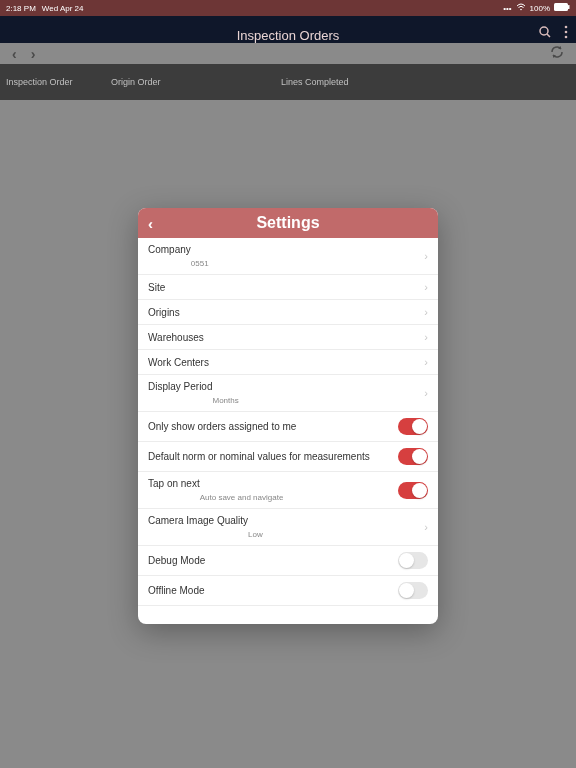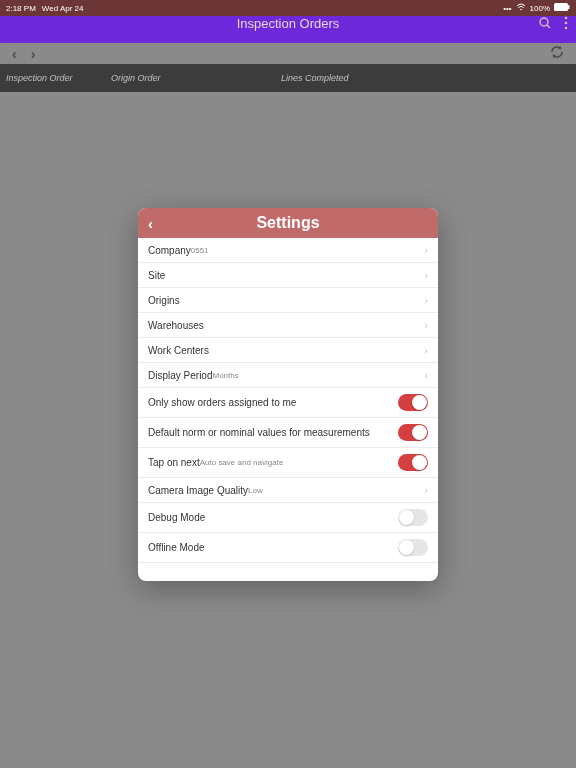--- a/index.html
+++ b/index.html
@@ -3,47 +3,47 @@
 <meta charset="utf-8">
 <style>
 * { margin: 0; padding: 0; box-sizing: border-box; font-family: -apple-system, Helvetica, Arial, sans-serif; }
 html, body { width: 576px; height: 768px; overflow: hidden; }
 body { background: #8a8a8a; position: relative; }
 
 .status-bar { background: #6d3636; height: 16px; display: flex; align-items: center; justify-content: space-between; padding: 0 6px; color: #fff; font-size: 8px; }
 .status-left { display: flex; gap: 6px; }
 .status-right { display: flex; align-items: center; gap: 4px; }
 
-.nav-bar { background: #6d28d9; height: 27px; display: flex; align-items: flex-start; justify-content: center; position: relative; }
+.nav-bar { background: #0f172a; height: 27px; display: flex; align-items: flex-end; justify-content: center; position: relative; }
 .nav-title { color: #e8d4d4; font-size: 13px; font-weight: 500; }
 .nav-right { position: absolute; right: 8px; display: flex; gap: 12px; align-items: center; }
 .nav-icon { color: #d9bcbc; }
 
 .toolbar { background: #8a8a8a; height: 21px; display: flex; align-items: center; padding: 0 12px; justify-content: space-between; }
 .toolbar-left { display: flex; gap: 14px; }
 .toolbar-arrow { color: #4a4a4a; font-size: 14px; font-weight: bold; }
 .toolbar-sync { color: #4a4a4a; }
 
-.table-header { background: #3c3c3c; height: 28px; display: flex; align-items: center; color: #c0c0c0; font-size: 9px; padding: 0 4px; font-style: italic; }
+.table-header { background: #3c3c3c; height: 36px; display: flex; align-items: center; color: #c0c0c0; font-size: 9px; padding: 0 4px; }
 .th-col1 { flex: 0 0 107px; padding-left: 2px; }
 .th-col2 { flex: 0 0 180px; }
 .th-col3 { flex: 0 0 170px; }
 .th-col4 { flex: 1; text-align: left; }
 
 .overlay { position: absolute; inset: 0; background: rgba(0,0,0,0.0); }
 
 .modal { position: absolute; left: 138px; top: 208px; width: 300px; background: #fff; border-radius: 8px; overflow: hidden; box-shadow: 0 8px 30px rgba(0,0,0,0.3); }
 .modal-header { background: #c16a6a; height: 30px; display: flex; align-items: center; justify-content: center; position: relative; }
 .modal-title { color: #fff; font-size: 16px; font-weight: 600; }
 .modal-back { position: absolute; left: 10px; color: #fff; font-size: 15px; font-weight: bold; }
 
 .row { border-bottom: 1px solid #ececec; padding: 6px 10px; display: flex; align-items: center; justify-content: space-between; min-height: 24px; }
 .row-text { display: flex; }
 .row-label { font-size: 10px; color: #333; }
-.row-sub { font-size: 8px; color: #888; margin-top: 1px; }
+.row-sub { font-size: 8px; color: #888; margin-top: 15px; }
 .chevron { color: #c8c8c8; font-size: 11px; }
 
 .toggle { width: 30px; height: 17px; border-radius: 10px; position: relative; }
 .toggle.on { background: #d63f3f; }
 .toggle.off { background: #e6e6e6; }
 .toggle-knob { width: 15px; height: 15px; background: #fff; border-radius: 50%; position: absolute; top: 1px; box-shadow: 0 1px 2px rgba(0,0,0,0.2); }
 .toggle.on .toggle-knob { right: 1px; }
 .toggle.off .toggle-knob { left: 1px; }
 
 .modal-footer-space { height: 18px; }

